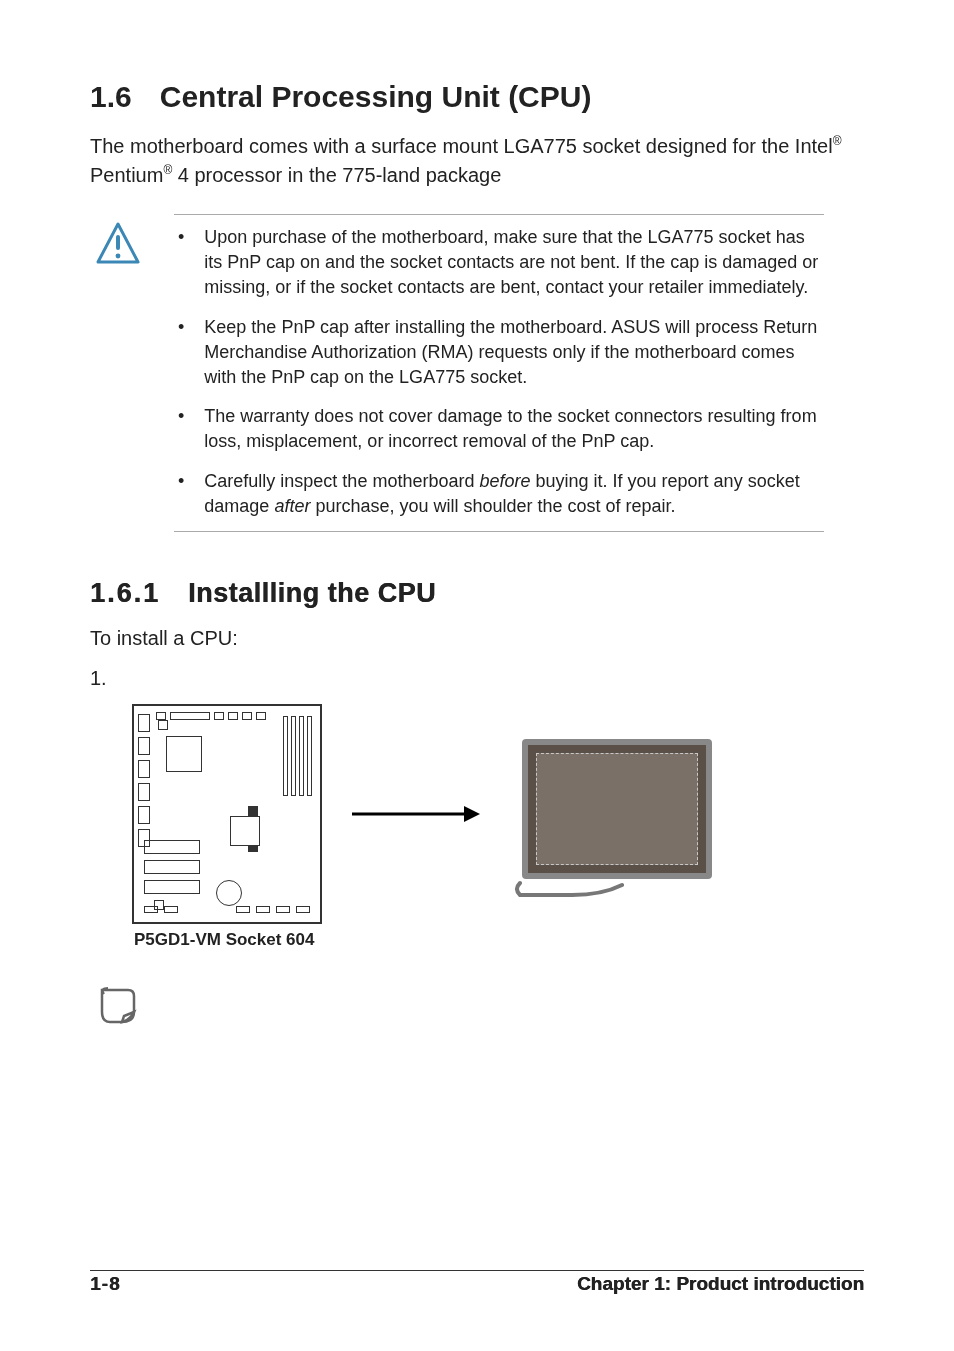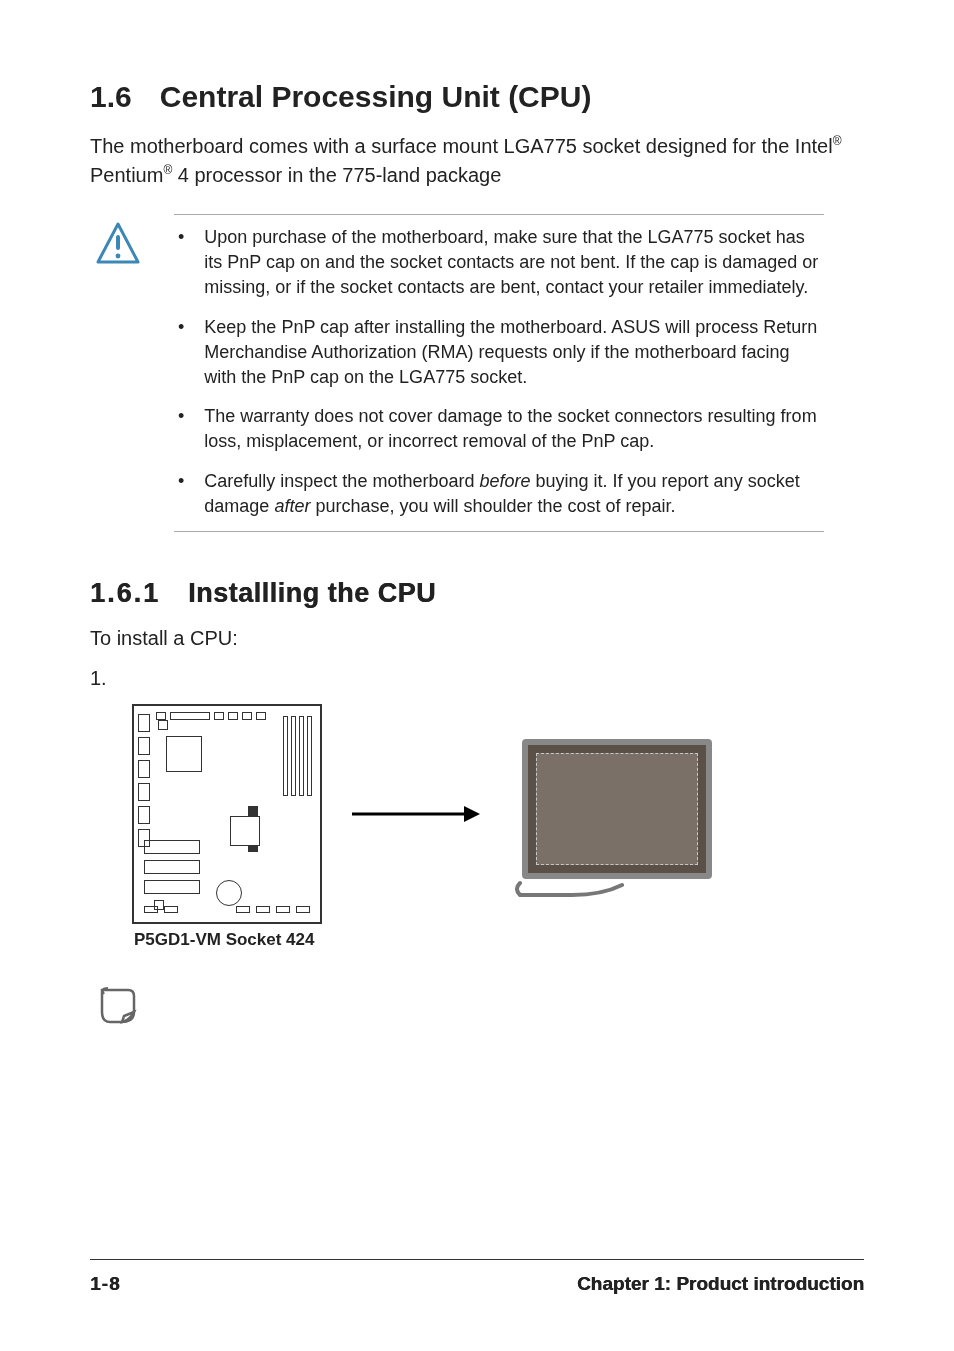--- a/index.html
+++ b/index.html
@@ -90,21 +90,21 @@
   }
   .socket-img .frame { position:absolute; inset:10px 10px 20px 10px; border:6px solid #888; border-radius:4px; background:#5a5048; }
   .socket-img .inner { position:absolute; inset:24px 24px 34px 24px; background:#7a7068; border:1px dashed #c8c8c8; }
   .socket-img .lever { position:absolute; left:0; bottom:2px; width:120px; height:18px; }
   .fig-caption { font-size: 17px; font-weight:bold; margin: 6px 0 20px 44px; }
   .note-text { font-size: 18px; line-height:1.45; }
   .footer {
     position: absolute;
     left: 90px; right: 90px; bottom: 56px;
     border-top: 1.5px solid #333;
-    padding-top: 13px;
+    padding-top: 2px;
     display:flex;
     justify-content: space-between;
     font-size: 19px;
   }
   .footer .page { font-weight: bold; letter-spacing: 1px; text-shadow: 0.5px 0 0 #222;}
   .footer .chap { font-weight: bold; text-shadow: 0.5px 0 0 #222;}
   em { font-style: italic; }
 </style>
 </head>
 <body>
@@ -128,21 +128,21 @@
     </span>
   </div>
   <div class="content">
     <ul class="bullets">
       <li>
           <span class="bullet-dot">•</span>
           <span>Upon purchase of the motherboard, make sure that the LGA775 socket has its PnP cap on and the socket contacts are not bent. If the cap is damaged or missing, or if the socket contacts are bent, contact your retailer immediately.</span>
         </li>
       <li>
           <span class="bullet-dot">•</span>
-          <span>Keep the PnP cap after installing the motherboard. ASUS will process Return Merchandise Authorization (RMA) requests only if the motherboard facing with the PnP cap on the LGA775 socket.</span>
+          <span>Keep the PnP cap after installing the motherboard. ASUS will process Return Merchandise Authorization (RMA) requests only if the motherboard comes with the PnP cap on the LGA775 socket.</span>
         </li>
       <li>
           <span class="bullet-dot">•</span>
           <span>The warranty does not cover damage to the socket connectors resulting from loss, misplacement, or incorrect removal of the PnP cap.</span>
         </li>
       <li>
           <span class="bullet-dot">•</span>
         <span>
           <span>Carefully inspect the motherboard </span><em>before</em><span> buying it. If you report any socket damage </span><em>after</em><span> purchase, you will shoulder the cost of repair.</span>
         </span>
@@ -212,21 +212,21 @@
   </svg>
   <div class="socket-img">
     <div class="frame"></div>
     <div class="inner"></div>
     <svg class="lever" viewBox="0 0 120 18">
         <path d="M8 4 Q2 10 8 16 L60 16 Q90 16 110 6" fill="none" stroke="#777" stroke-width="4" stroke-linecap="round"></path>
       </svg>
   </div>
 </div>
 
-<p class="fig-caption">P5GD1-VM Socket 424</p>
+<p class="fig-caption">P5GD1-VM Socket 604</p>
 
 <div class="note-block">
   <div class="icon-col">
     <span class="note-icon">
       <svg viewBox="0 0 48 48">
           <path d="M8 8 L34 8 Q40 8 40 14 L40 30 Q40 40 28 40 L16 40 Q8 40 8 30 Z" fill="none" stroke="#666" stroke-width="2.5"></path>
           <path d="M28 40 Q36 38 40 30 L30 34 Z" fill="#fff" stroke="#666" stroke-width="2.5"></path>
           <path d="M10 12 Q6 6 14 6" fill="none" stroke="#666" stroke-width="2"></path>
         </svg>
     </span>

